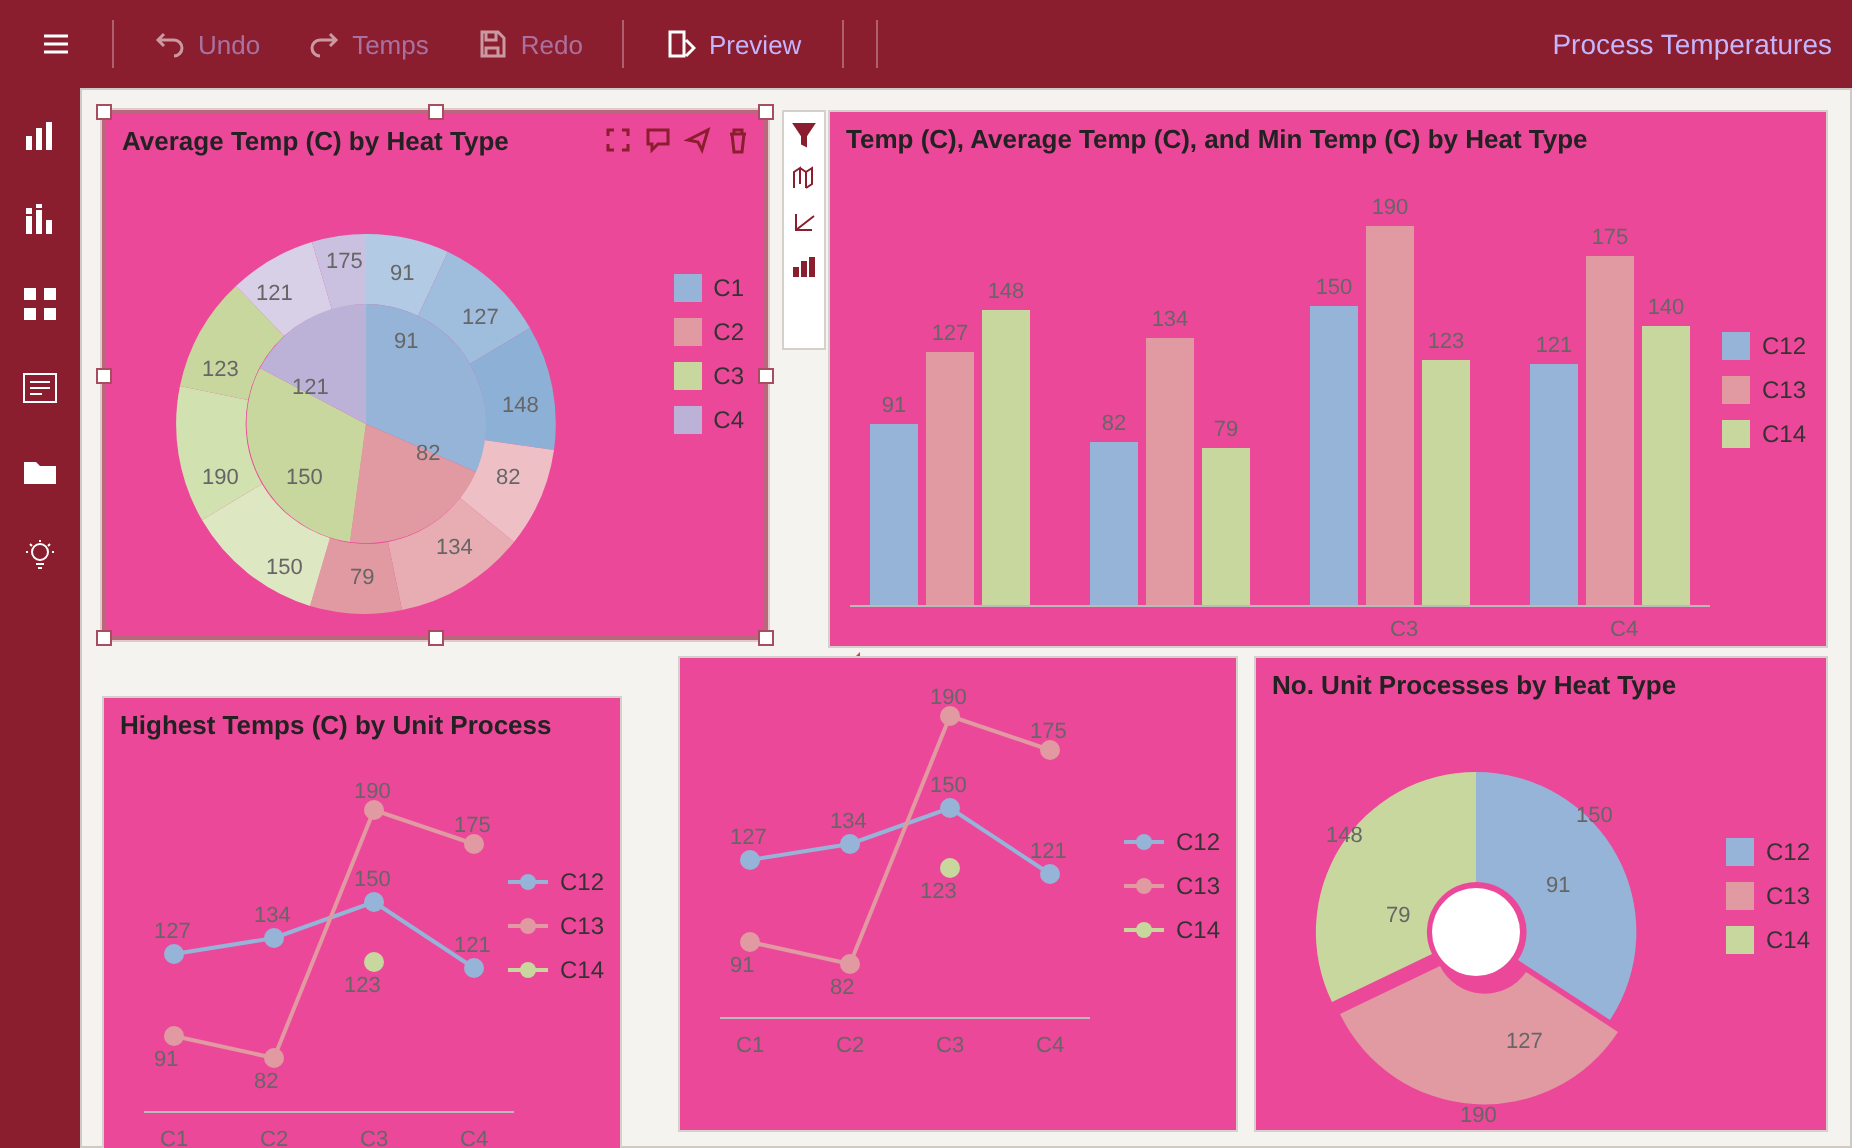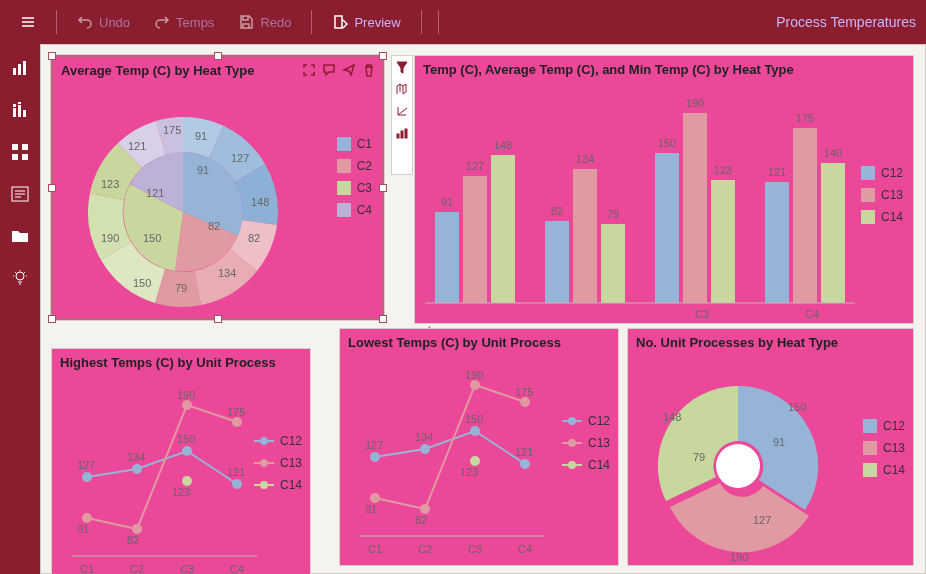--- a/index.html
+++ b/index.html
@@ -357,21 +357,20 @@
             <svg width="20" height="14">
               <line x1="0" y1="7" x2="20" y2="7" stroke="#c8d79e" stroke-width="2"></line>
               <circle cx="10" cy="7" r="4" fill="#c8d79e"></circle>
             </svg>
             <span>C14</span>
           </div>
     </div>
   </div>
 
   <div class="panel" style="left:298px; top:283px; width:280px; height:238px;">
-    <h3>Lowest Temps (C) by Unit Process</h3>
     <svg width="278" height="210" viewBox="0 0 278 210">
       <g transform="translate(20,15)">
         <polyline points="15,86 65,78 115,60 165,93" fill="none" stroke="#96b4d8" stroke-width="2"></polyline>
         <polyline points="15,127 65,138 115,14 165,31" fill="none" stroke="#e19aa1" stroke-width="2"></polyline>
         <circle cx="15" cy="86" r="5" fill="#96b4d8"></circle>
             <circle cx="65" cy="78" r="5" fill="#96b4d8"></circle>
             <circle cx="115" cy="60" r="5" fill="#96b4d8"></circle>
             <circle cx="165" cy="93" r="5" fill="#96b4d8"></circle>
         <circle cx="15" cy="127" r="5" fill="#e19aa1"></circle>
             <circle cx="65" cy="138" r="5" fill="#e19aa1"></circle>

